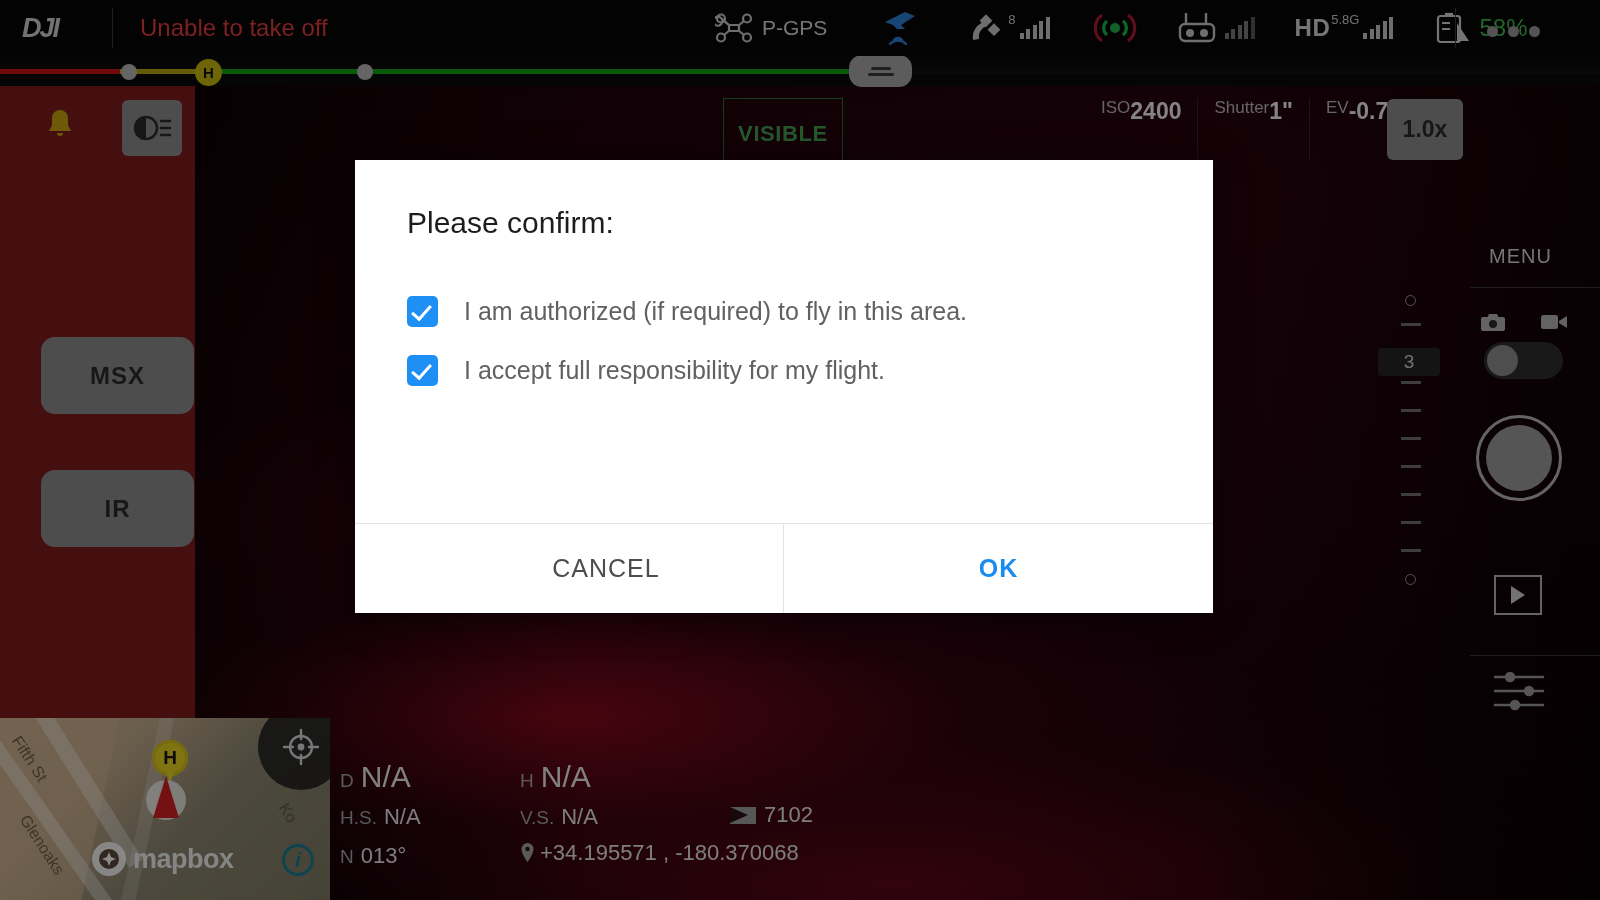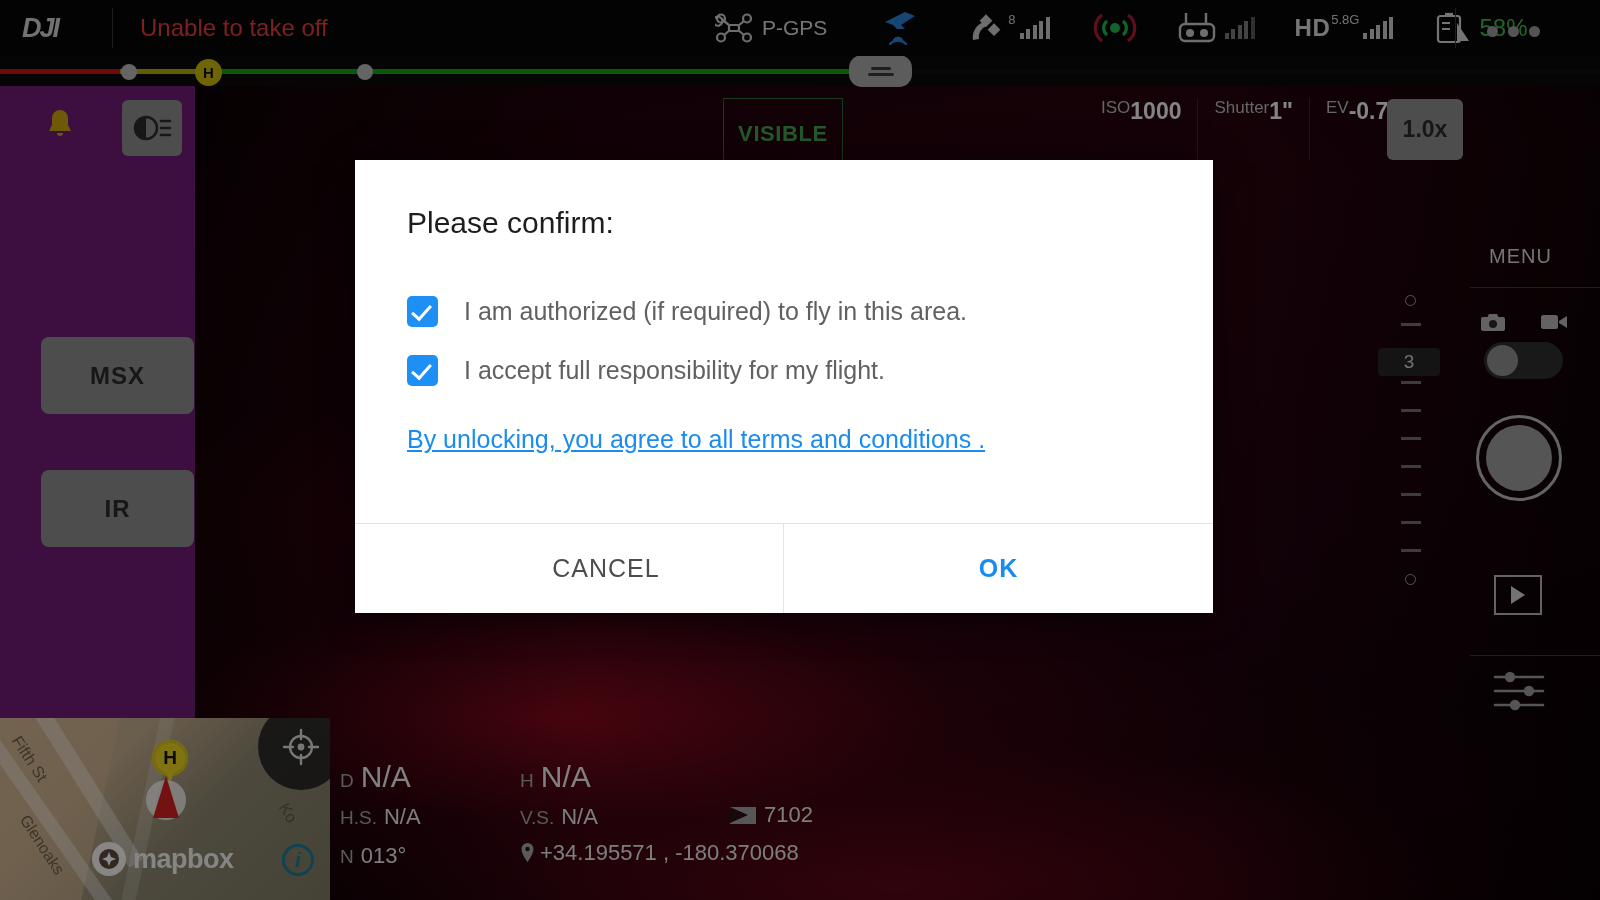--- a/index.html
+++ b/index.html
@@ -1,18 +1,18 @@
 <!DOCTYPE html>
 <html><head>
 <meta charset="utf-8">
 <style>
   * { margin:0; padding:0; box-sizing:border-box; }
   html,body { width:1600px; height:900px; background:#000; overflow:hidden;
               font-family:"Liberation Sans", sans-serif; }
-  #app { position:relative; width:1600px; height:900px; background:#701a75; }
+  #app { position:relative; width:1600px; height:900px; background:#7f1d1d; }
 
   
   .video-feed{ position:absolute; left:195px; top:56px; width:1405px; height:844px;
     background:
       radial-gradient(ellipse 900px 240px at 360px 660px, rgba(150,10,30,0.85) 0%, rgba(70,5,18,0.45) 45%, rgba(0,0,0,0) 75%),
       radial-gradient(ellipse 1100px 300px at 700px 830px, rgba(120,8,26,0.7) 0%, rgba(40,3,10,0.4) 50%, rgba(0,0,0,0) 80%),
       radial-gradient(ellipse 700px 180px at 300px 470px, rgba(95,6,22,0.55) 0%, rgba(0,0,0,0) 70%),
       linear-gradient(170deg, #1a0309 0%, #2a040f 30%, #230410 60%, #120208 100%);
   }
   .video-feed:after{ content:""; position:absolute; inset:0;
@@ -56,21 +56,21 @@
          display:flex; align-items:center; justify-content:center;}
   .fb-handle{ position:absolute; left:849px; top:-1px; width:63px; height:32px; border-radius:13px;
     background:#a8a8a8; display:flex; flex-direction:column; align-items:center; justify-content:center; gap:3px;}
   .fb-handle i{ display:block; height:3px; background:#3a3a3a; border-radius:2px;}
   .fb-handle i:nth-child(1){ width:20px } .fb-handle i:nth-child(2){ width:26px }
 
   
   .bell{ position:absolute; left:46px; top:108px; width:28px; height:34px; z-index:25;}
   .contrast-btn{ position:absolute; left:122px; top:100px; width:60px; height:56px;
     background:#8d8d8d; border-radius:6px; display:flex; align-items:center; justify-content:center; z-index:25;}
-  .sidebtn{ position:absolute; left:41px; width:153px; height:77px; background:#8d8d8d; border-radius:8px;
+  .sidebtn{ position:absolute; left:41px; width:153px; height:77px; background:#8d8d8d; border-radius:14px;
     color:#2b2b2b; font-size:24px; font-weight:700; letter-spacing:1px;
     display:flex; align-items:center; justify-content:center; z-index:25;}
   .sidebtn.msx{ top:337px } .sidebtn.ir{ top:470px }
 
   
   .visible-box{ position:absolute; left:723px; top:98px; width:120px; height:72px;
     border:1px solid #2f6b39; display:flex; align-items:center; justify-content:center; z-index:25;}
   .visible-box span{ color:#44a152; font-size:22px; font-weight:700; letter-spacing:0.6px;}
   .cam-params{ position:absolute; left:1085px; top:98px; height:62px; display:flex; z-index:25;}
   .cp{ display:flex; justify-content:center; padding:0 16px; }
@@ -328,21 +328,21 @@
   <div class="sidebtn msx">MSX</div>
   <div class="sidebtn ir">IR</div>
 
   <div class="visible-box">
     <span>VISIBLE</span>
   </div>
 
   <div class="cam-params">
     <div class="cp">
       <span class="k">ISO</span>
-      <span class="v">1000</span>
+      <span class="v">2400</span>
     </div>
     <div class="cp">
       <span class="k">Shutter</span>
       <span class="v">1"</span>
     </div>
     <div class="cp">
       <span class="k">EV</span>
       <span class="v">-0.7</span>
     </div>
   </div>
@@ -493,21 +493,20 @@
     <div class="dlg-row r2">
       <span class="cbx"></span>
       <span class="lbl">I accept full responsibility for my flight.</span>
     </div>
 
     <div class="dlg-row r1">
       <span class="cbx"></span>
       <span class="lbl">I am authorized (if required) to fly in this area.</span>
     </div>
 
-    <a class="dlg-link">By unlocking, you agree to all terms and conditions .</a>
 
     <div class="dlg-sep"></div>
     <div class="dlg-vsep"></div>
     <div class="dlg-btn dlg-cancel">CANCEL</div>
     <div class="dlg-btn dlg-ok">OK</div>
   </div>
 
 </div>
 
 </body></html>

